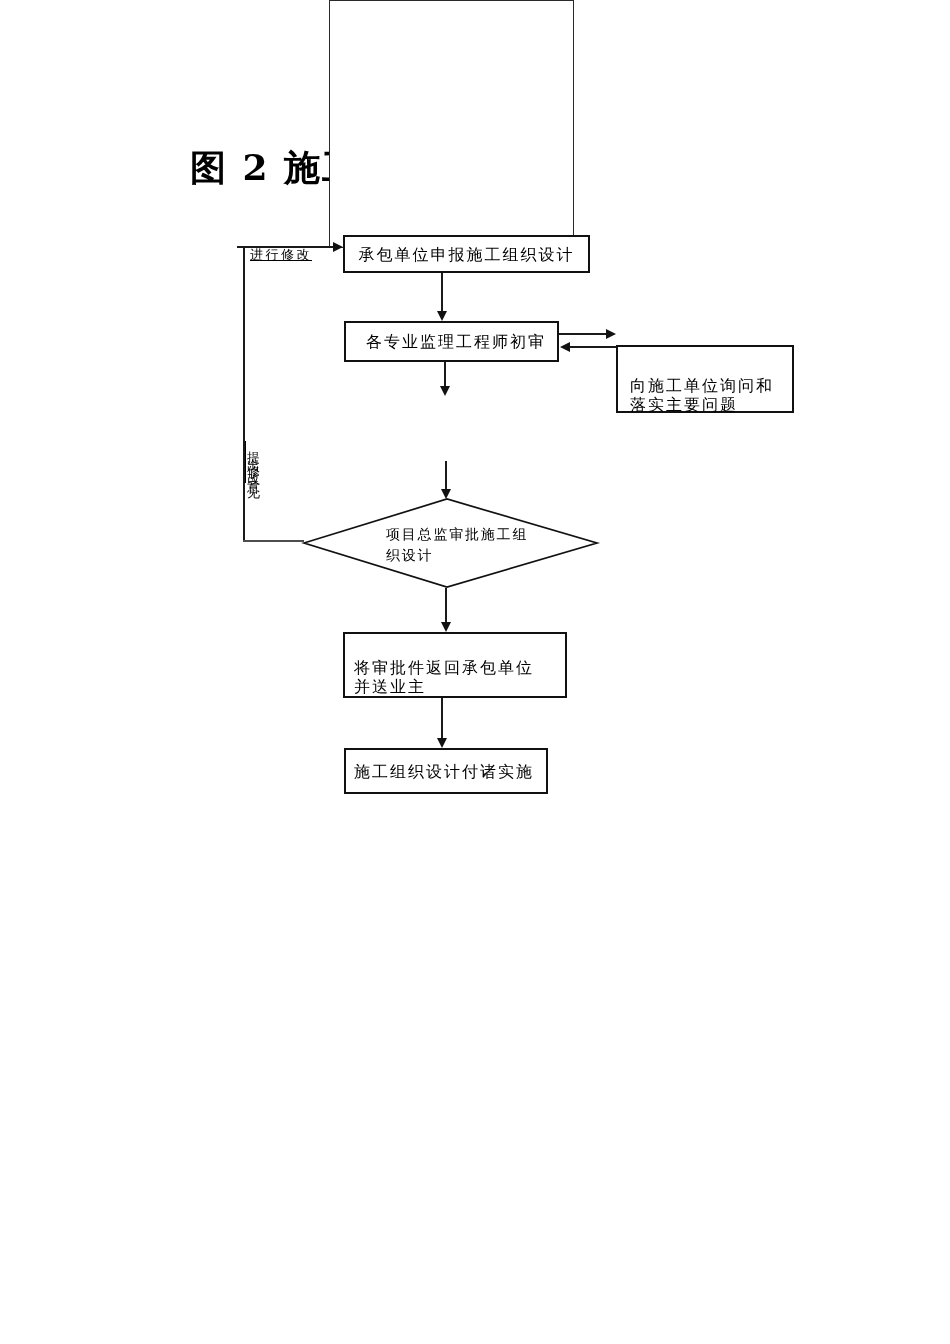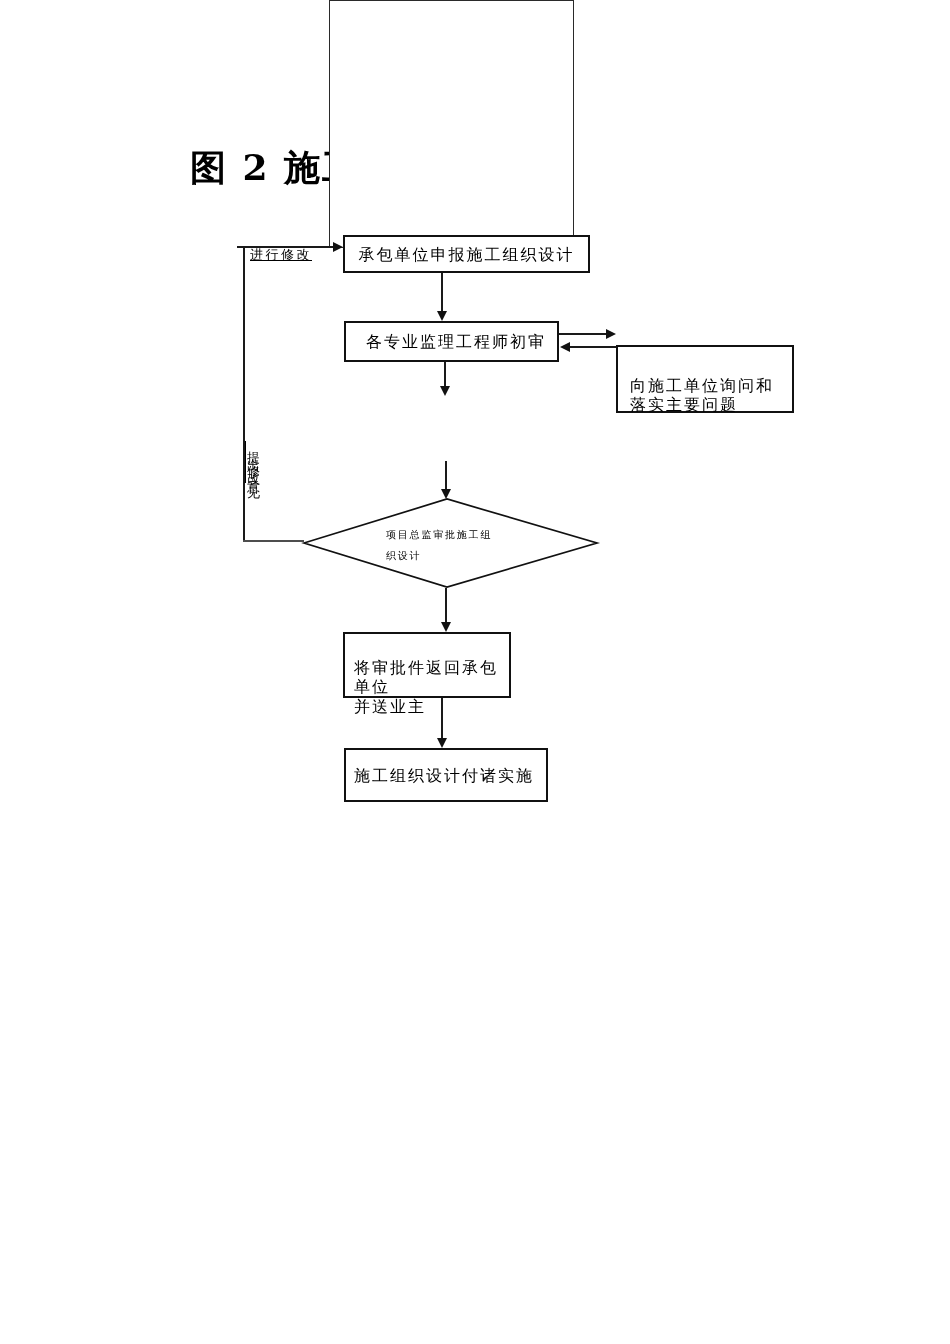--- a/index.html
+++ b/index.html
@@ -43,27 +43,27 @@
     letter-spacing:2px;
     line-height:19px;
     white-space:pre-line;
     z-index:4;
   }
   .center-v{display:flex;align-items:center;}
   #box-1{left:343px;top:235px;width:247px;height:38px;justify-content:center;display:flex;align-items:center;}
   #box-2{left:344px;top:321px;width:215px;height:41px;padding-left:20px;}
   #box-side{left:616px;top:319px;width:178px;height:68px;padding:9px 0 0 12px;line-height:19.5px;margin-top:26px;}
   #box-3{left:328px;top:396px;width:231px;height:65px;padding:4px 0 0 10px;line-height:18.5px;}
-  #box-4{left:343px;top:632px;width:168px;height:66px;padding:4px 0 0 9px;line-height:19.5px;}
-  #box-5{left:344px;top:748px;width:204px;height:54px;padding-left:8px;}
+  #box-4{left:343px;top:632px;width:224px;height:66px;padding:4px 0 0 9px;line-height:19.5px;}
+  #box-5{left:344px;top:748px;width:204px;height:46px;padding-left:8px;}
   
   #diamond-svg{position:absolute;left:300px;top:494px;z-index:3;}
   #diamond-text{
     position:absolute;left:386px;top:524px;width:150px;
-    font-size:10px;line-height:21px;letter-spacing:1.8px;
+    font-size:14px;line-height:21px;letter-spacing:1.8px;
     white-space:pre-line;z-index:4;
   }
   
   .line{position:absolute;background:#1a1a1a;z-index:3;}
   .line-gray{background:#4d4d4d;}
   .ah{position:absolute;width:0;height:0;z-index:5;}
   .ah-down{border-left:5px solid transparent;border-right:5px solid transparent;border-top:10px solid #111;}
   .ah-right{border-top:5px solid transparent;border-bottom:5px solid transparent;border-left:10px solid #111;}
   .ah-left{border-top:5px solid transparent;border-bottom:5px solid transparent;border-right:10px solid #111;}
   

